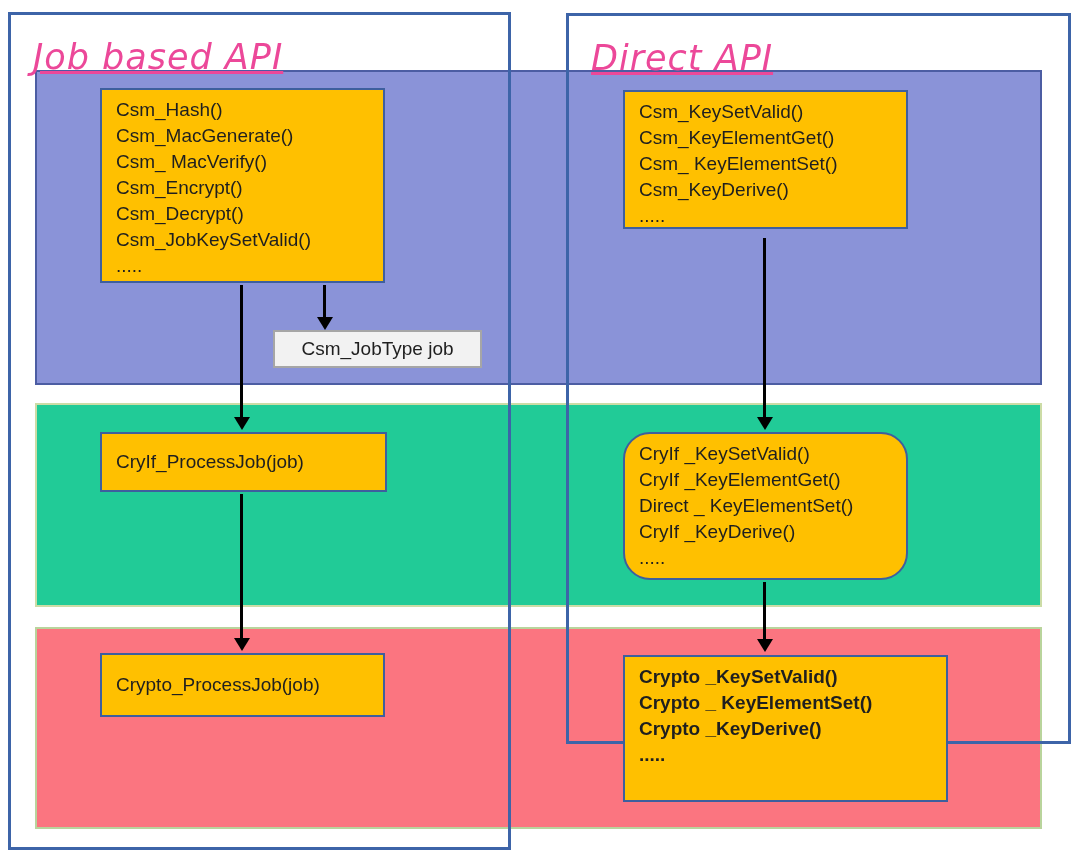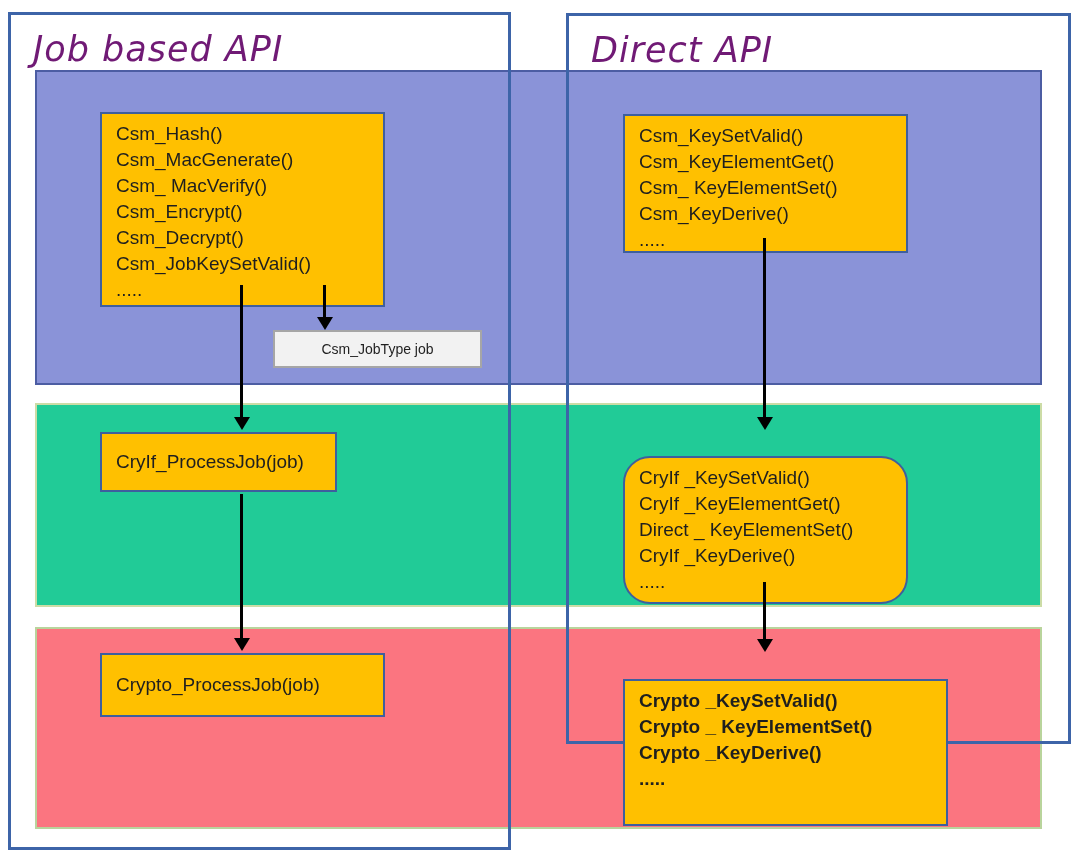--- a/index.html
+++ b/index.html
@@ -10,41 +10,41 @@
   
   .band{position:absolute;left:35px;width:1007px;z-index:1;box-sizing:border-box;}
   .band-csm{top:70px;height:315px;background:var(--band-csm);border:2px solid #4c5da3;}
   .band-cryif{top:403px;height:204px;background:var(--band-cryif);border:2px solid #ccdca6;}
   .band-crypto{top:627px;height:202px;background:var(--band-crypto);border:2px solid #b9d49c;}
   
   .group-box{position:absolute;z-index:2;border:3px solid var(--outer-border);background:transparent;box-sizing:border-box;}
   .group-left{left:8px;top:12px;width:503px;height:838px;}
   .group-right{left:566px;top:13px;width:505px;height:731px;}
   .group-title{
-    position:absolute;top:14px;left:22px;font-size:35px;font-style:italic;
-    font-family:"DejaVu Sans",sans-serif;color:#701a75;letter-spacing:1px;white-space:nowrap;
+    position:absolute;top:22px;left:22px;font-size:35px;font-style:italic;
+    font-family:"DejaVu Sans",sans-serif;color:#ec4899;letter-spacing:1px;white-space:nowrap;text-decoration:underline;
   }
   
   .fn-box{
     position:absolute;z-index:3;background:var(--box-fill);border:2px solid var(--box-border);
     box-sizing:border-box;font-size:19px;line-height:26px;
   }
-  .fn-lines{padding:7px 4px 0 14px;margin-top:24px;}
+  .fn-lines{padding:7px 4px 0 14px;}
   .fn-single{display:flex;align-items:center;padding-left:14px;}
   .box-csm-job{left:100px;top:88px;width:285px;height:195px;}
   .box-csm-direct{left:623px;top:90px;width:285px;height:139px;}
-  .box-cryif-job{left:100px;top:432px;width:237px;height:60px;}
+  .box-cryif-job{left:100px;top:432px;width:287px;height:60px;}
   .box-cryif-direct{left:623px;top:432px;width:285px;height:148px;border-radius:27px;}
   .box-crypto-job{left:100px;top:653px;width:285px;height:64px;}
   .box-crypto-direct{left:623px;top:655px;width:325px;height:147px;font-weight:bold;}
   
   .box-jobtype{
     position:absolute;z-index:3;left:273px;top:330px;width:209px;height:38px;
     background:var(--jobtype-fill);border:2px solid var(--jobtype-border);
-    box-sizing:border-box;display:flex;align-items:center;justify-content:center;font-size:14px;
+    box-sizing:border-box;display:flex;align-items:center;justify-content:center;font-size:19px;
   }
   
   .arrow{position:absolute;z-index:4;}
   .arrow-stem{position:absolute;width:3px;background:#000;}
   .arrow-head{position:absolute;width:0;height:0;border-left:8px solid transparent;border-right:8px solid transparent;border-top:13px solid #000;}
 </style>
 </head>
 <body>
 
 <div id="canvas">

